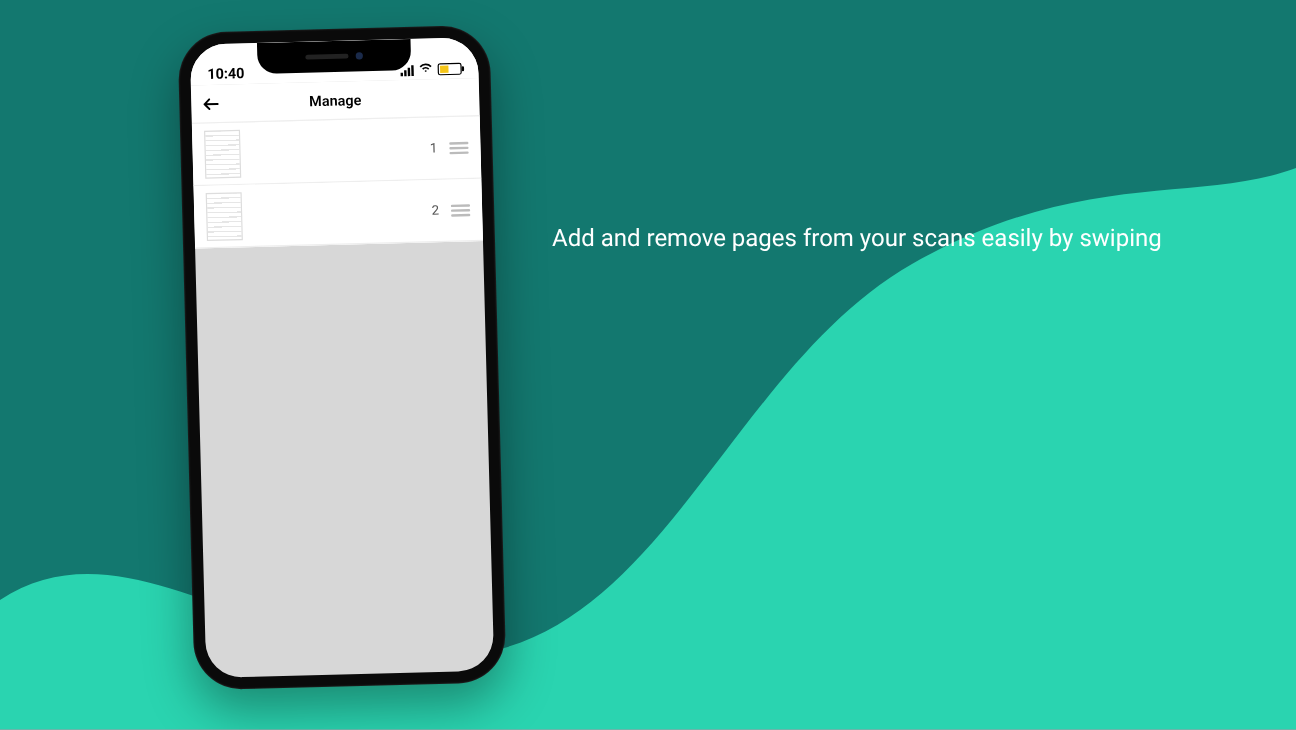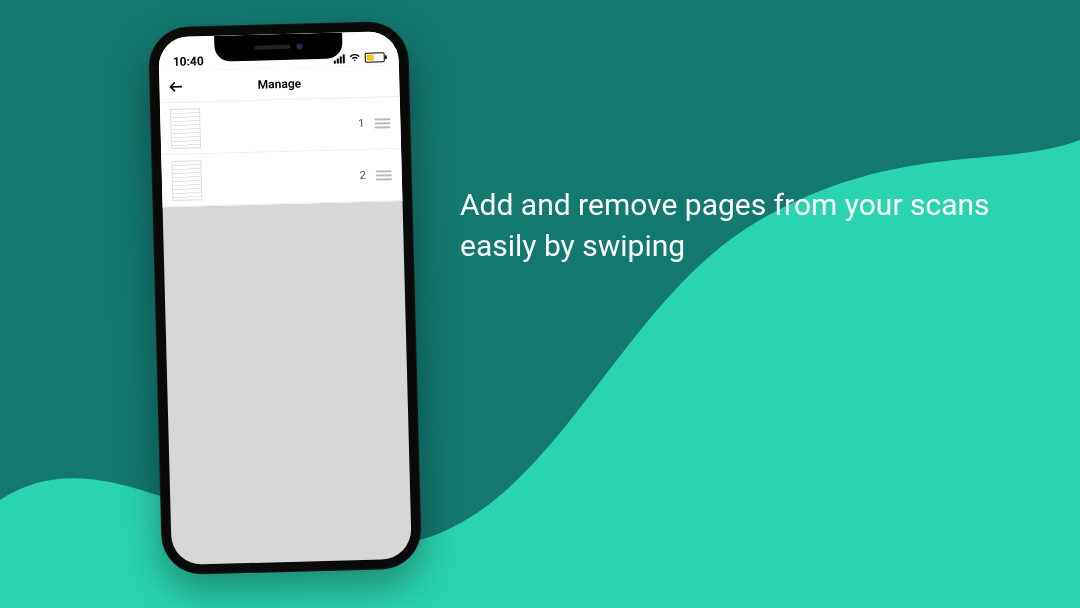--- a/index.html
+++ b/index.html
@@ -23,21 +23,21 @@
     color: #ffffff;
     max-width: 560px;
   }
   .copy h1 {
     font-size: 48px;
     font-weight: 700;
     letter-spacing: -1px;
     margin-bottom: 22px;
   }
   .copy p {
-    font-size: 30px;
+    font-size: 20px;
     font-weight: 400;
     line-height: 1.35;
   }
   
   .phone {
     position: absolute;
     left: 155px;
     top: 24px;
     width: 260px;
     height: 548px;

